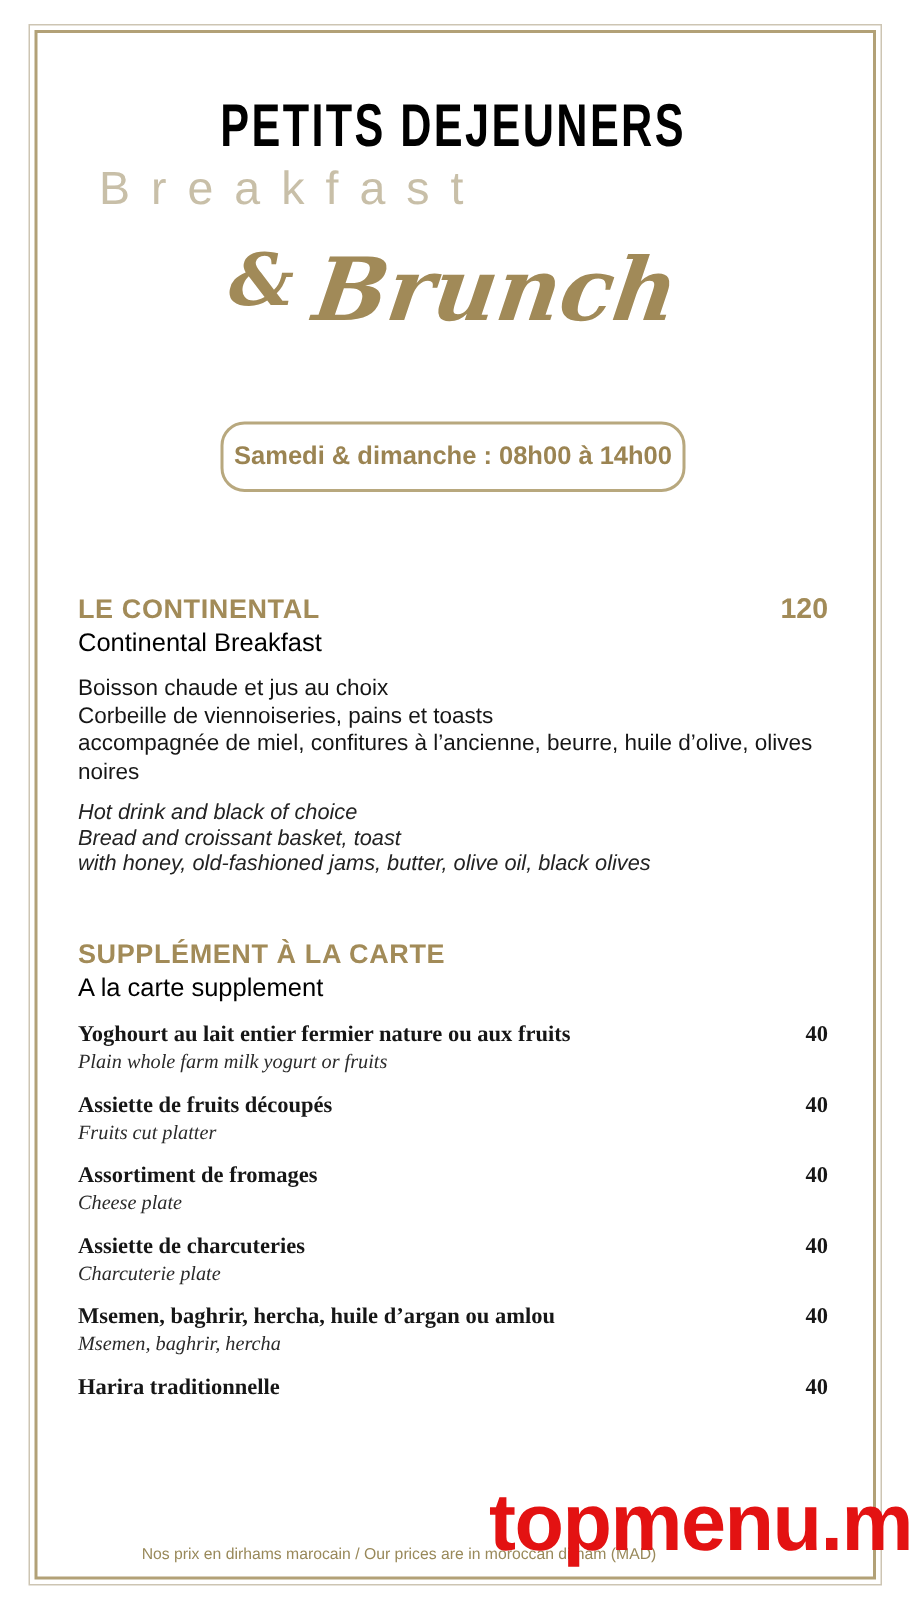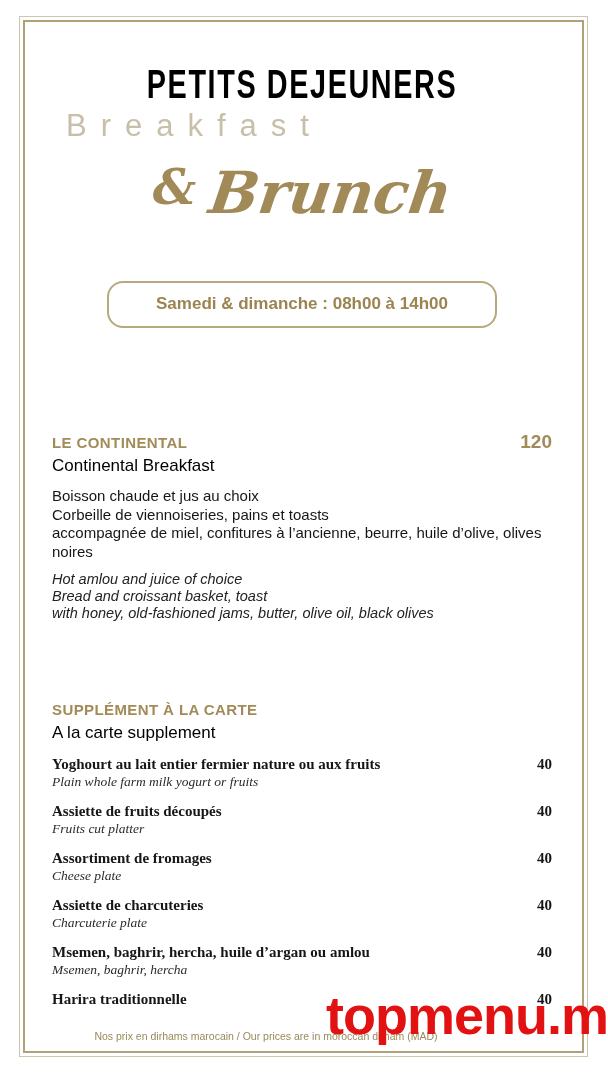--- a/index.html
+++ b/index.html
@@ -40,33 +40,32 @@
   }
   .amp {
     font-family: "DejaVu Serif", serif; font-style: italic; font-weight: bold;
     font-size: 48px; line-height: 1; transform: translateY(-6px);
   }
   .brunch {
     font-family: "DejaVu Serif", serif; font-style: italic; font-weight: bold;
     font-size: 58px; line-height: 1; transform: skewX(-8deg);
   }
   .schedule {
-    margin: 40px auto 0; width: 390px; box-sizing: border-box;
+    margin: 40px auto 0; width: 310px; box-sizing: border-box;
     border: 2px solid #b8a87e; border-radius: 16px;
     padding: 11px 6px 12px; text-align: center;
   }
   .sch-fr { font-size: 17px; font-weight: bold; color: #9b8452; line-height: 20px; }
   .sch-en { font-size: 15.5px; color: #b2a179; line-height: 19px; margin-top: 4px; }
   .sec-head {
     display: flex; justify-content: space-between; align-items: baseline;
   }
   .sec-title {
-    font-size: 15px; font-weight: bold; color: #a28b58; letter-spacing: 0.4px;
+    font-size: 18px; font-weight: bold; color: #a28b58; letter-spacing: 0.4px;
     line-height: 24px;
-    margin-top: 37px;
   }
   .sec-price { font-size: 19px; font-weight: bold; color: #a28b58; }
   .sec-sub { font-size: 17px; color: #000000; line-height: 20px; margin-top: 1px; }
   .section-1 { margin-top: 66px; }
   .section-2 { margin-top: 39px; }
   .desc-fr { margin-top: 11px; }
   .desc-fr div { font-size: 15px; font-weight: normal; color: #161616; line-height: 18.5px; }
   .desc-en { margin-top: 10px; }
   .desc-en div { font-size: 14.5px; font-style: italic; color: #232323; line-height: 17px; }
   .items { margin-top: 8px; font-family: Liberation Serif, serif; }
@@ -115,21 +114,21 @@
         <span class="sec-title">LE CONTINENTAL</span>
         <span class="sec-price">120</span>
       </div>
       <div class="sec-sub">Continental Breakfast</div>
       <div class="desc-fr">
         <div>Boisson chaude et jus au choix</div>
         <div>Corbeille de viennoiseries, pains et toasts</div>
         <div>accompagnée de miel, confitures à l’ancienne, beurre, huile d’olive, olives noires</div>
       </div>
       <div class="desc-en">
-        <div>Hot amlou and juice of choice</div>
+        <div>Hot drink and black of choice</div>
         <div>Bread and croissant basket, toast</div>
         <div>with honey, old-fashioned jams, butter, olive oil, black olives</div>
       </div>
     </div>
 
     <div class="section-2">
       <div class="sec-head">
         <span class="sec-title">SUPPLÉMENT À LA CARTE</span>
       </div>
       <div class="sec-sub">A la carte supplement</div>

